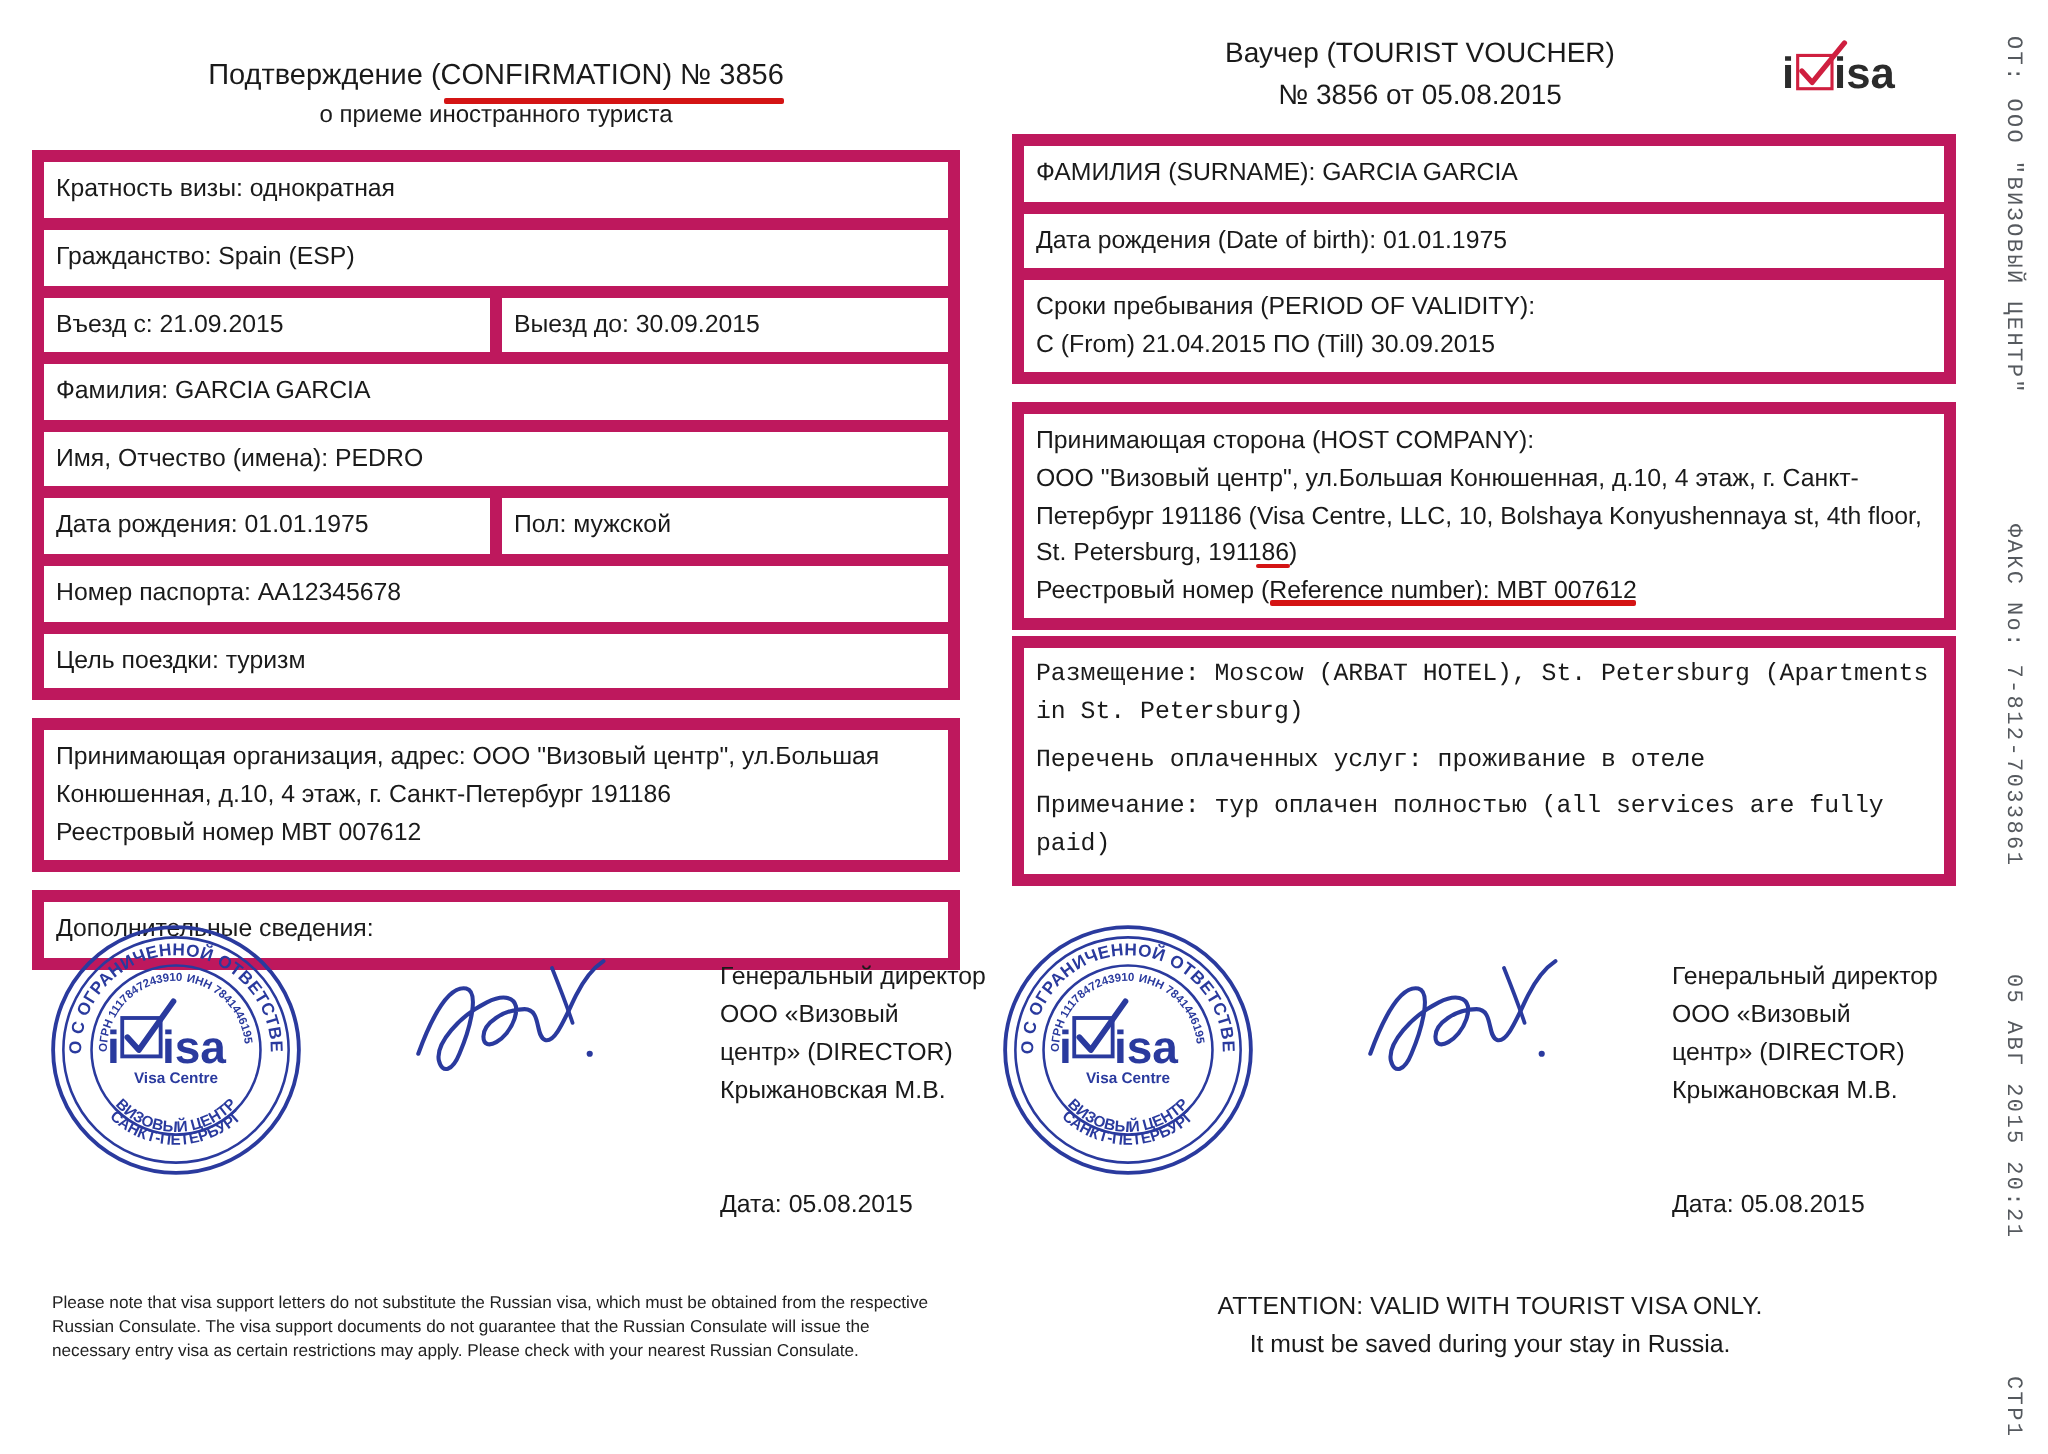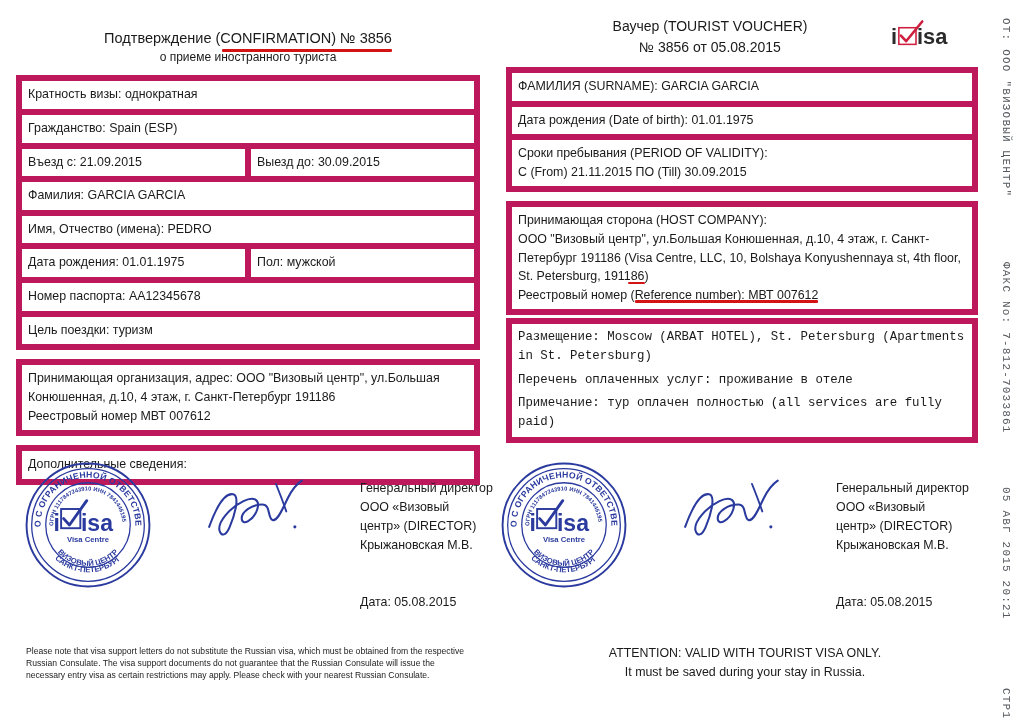--- a/index.html
+++ b/index.html
@@ -169,21 +169,21 @@
       <tbody>
         <tr>
           <td>ФАМИЛИЯ (SURNAME): GARCIA GARCIA</td>
         </tr>
         <tr>
           <td>Дата рождения (Date of birth): 01.01.1975</td>
         </tr>
         <tr>
           <td>
             <span>Сроки пребывания (PERIOD OF VALIDITY):</span><br>
-            <span>С (From) 21.11.2015 ПО (Till) 30.09.2015</span>
+            <span>С (From) 21.04.2015 ПО (Till) 30.09.2015</span>
           </td>
         </tr>
       </tbody>
     </table>
 
     <div class="tbl-gap"></div>
 
     <table class="doc">
       <tbody>
         <tr>

